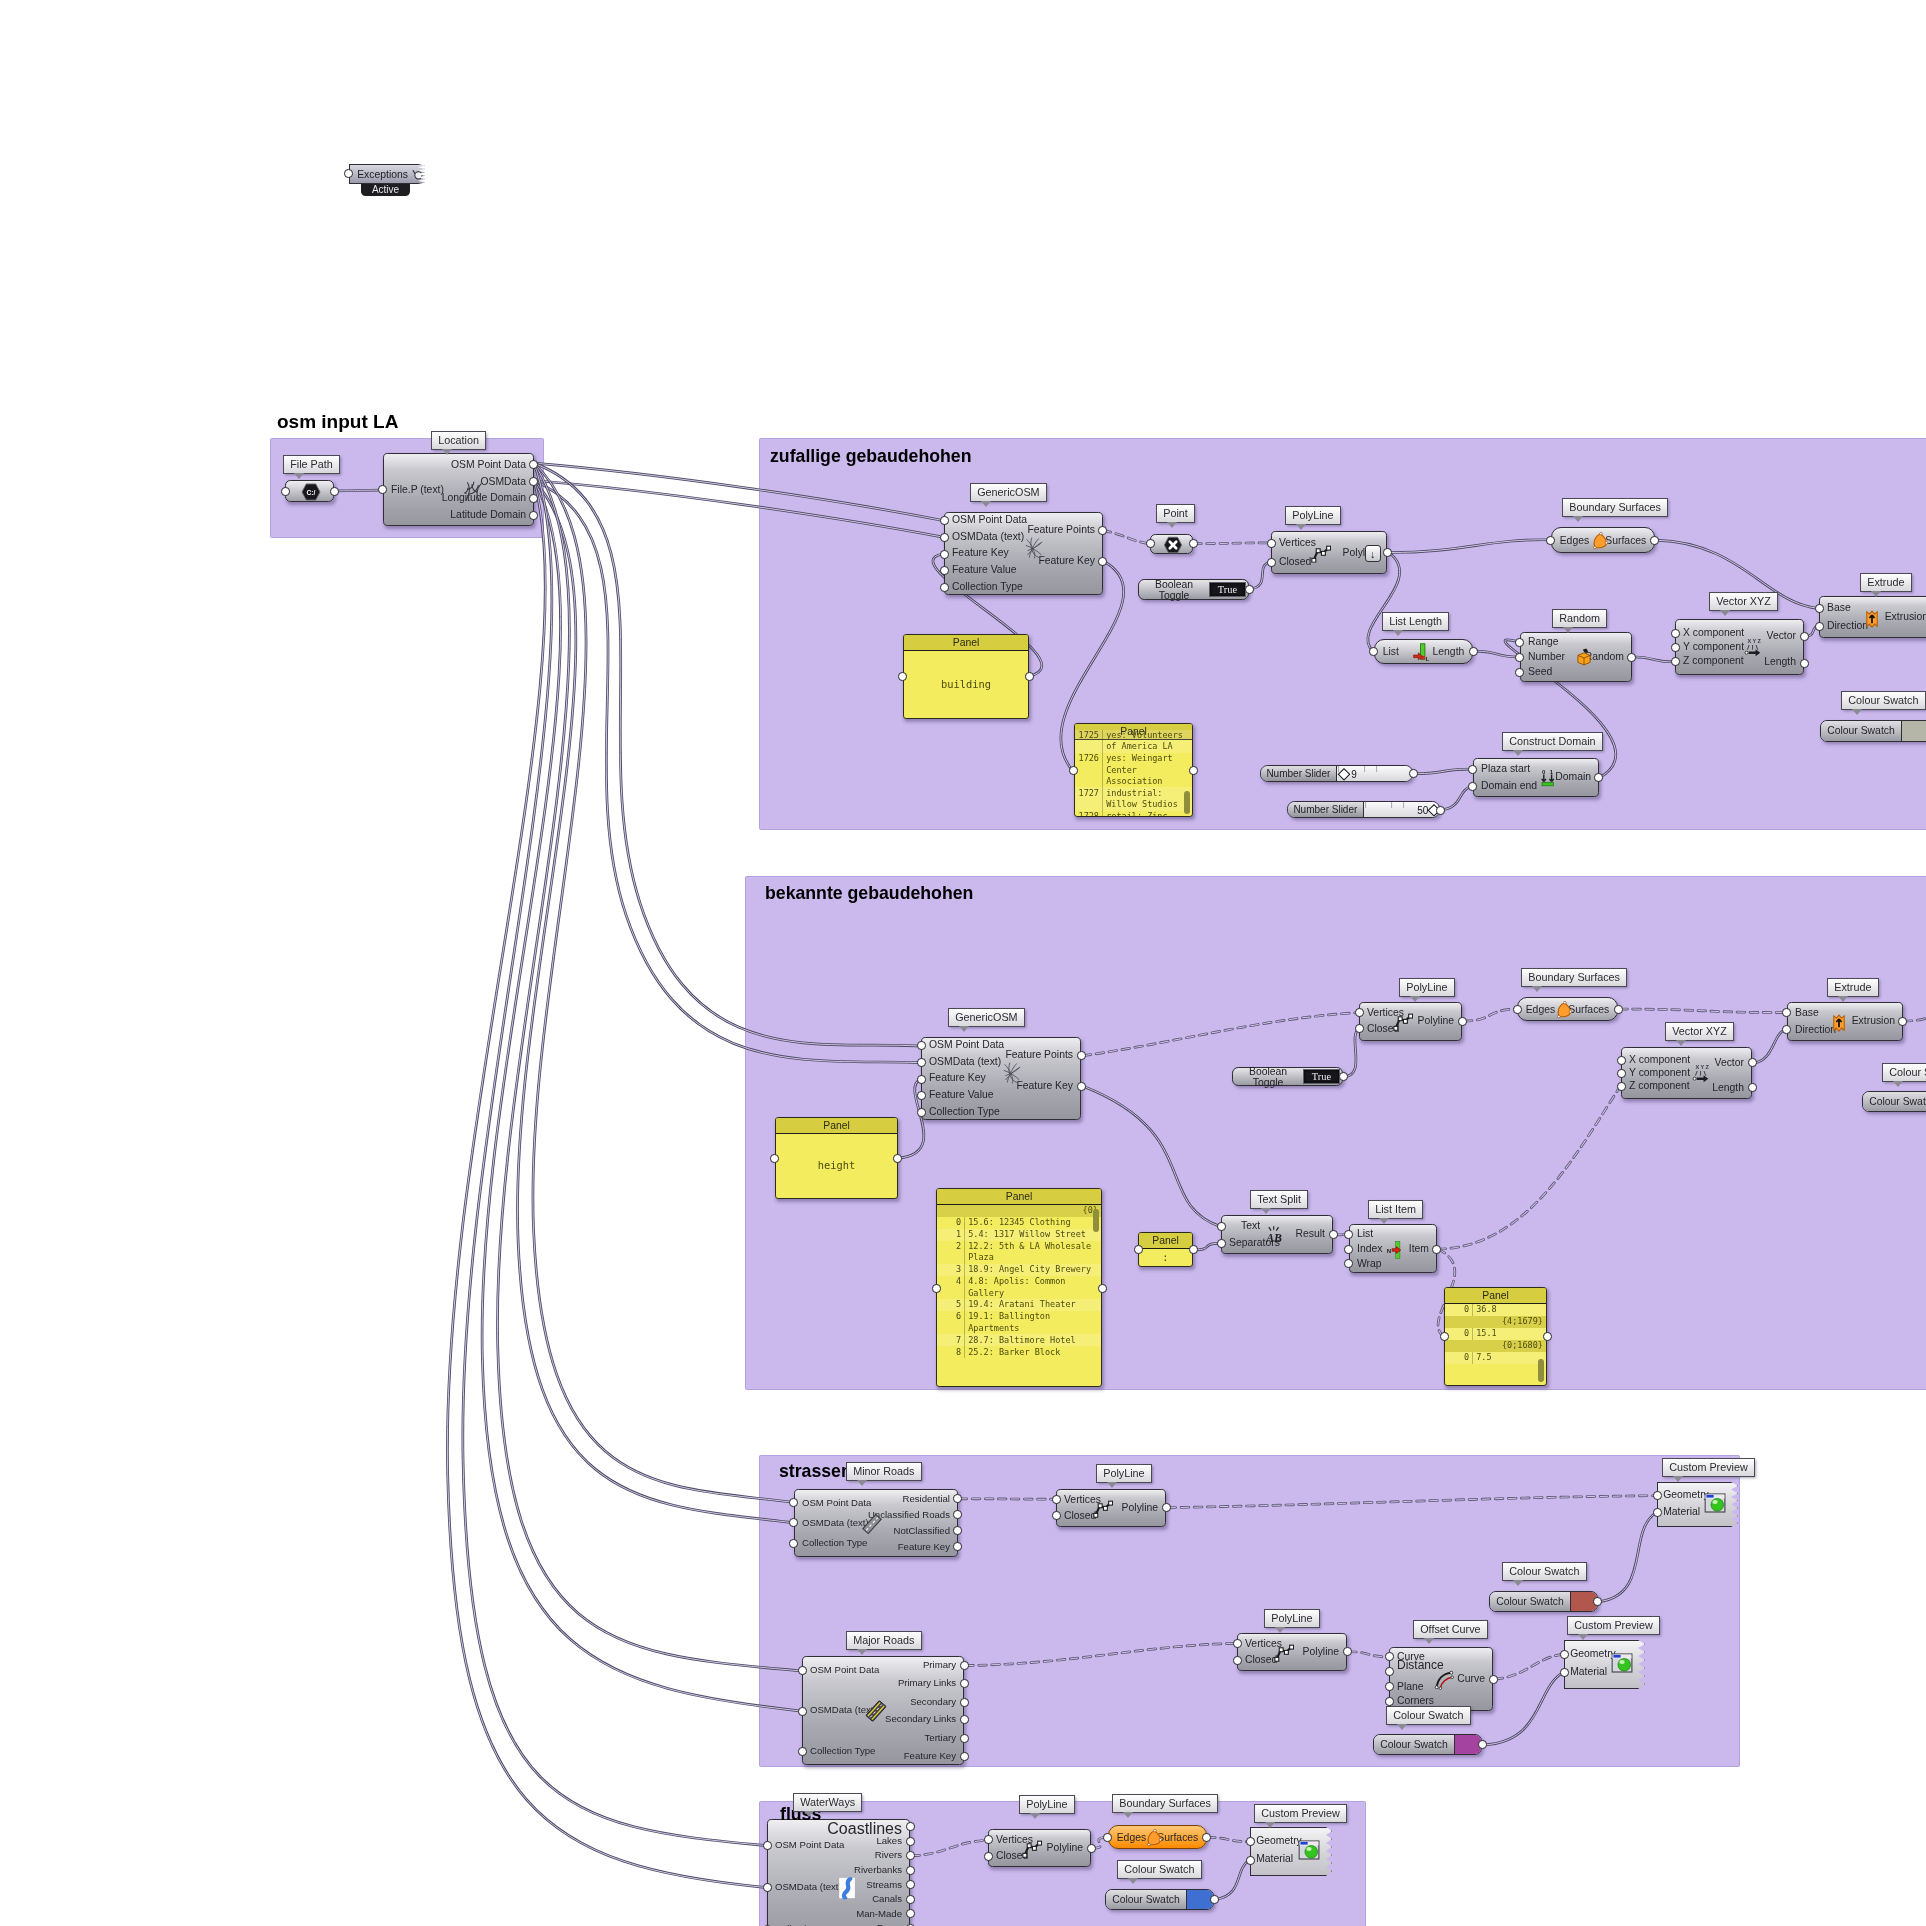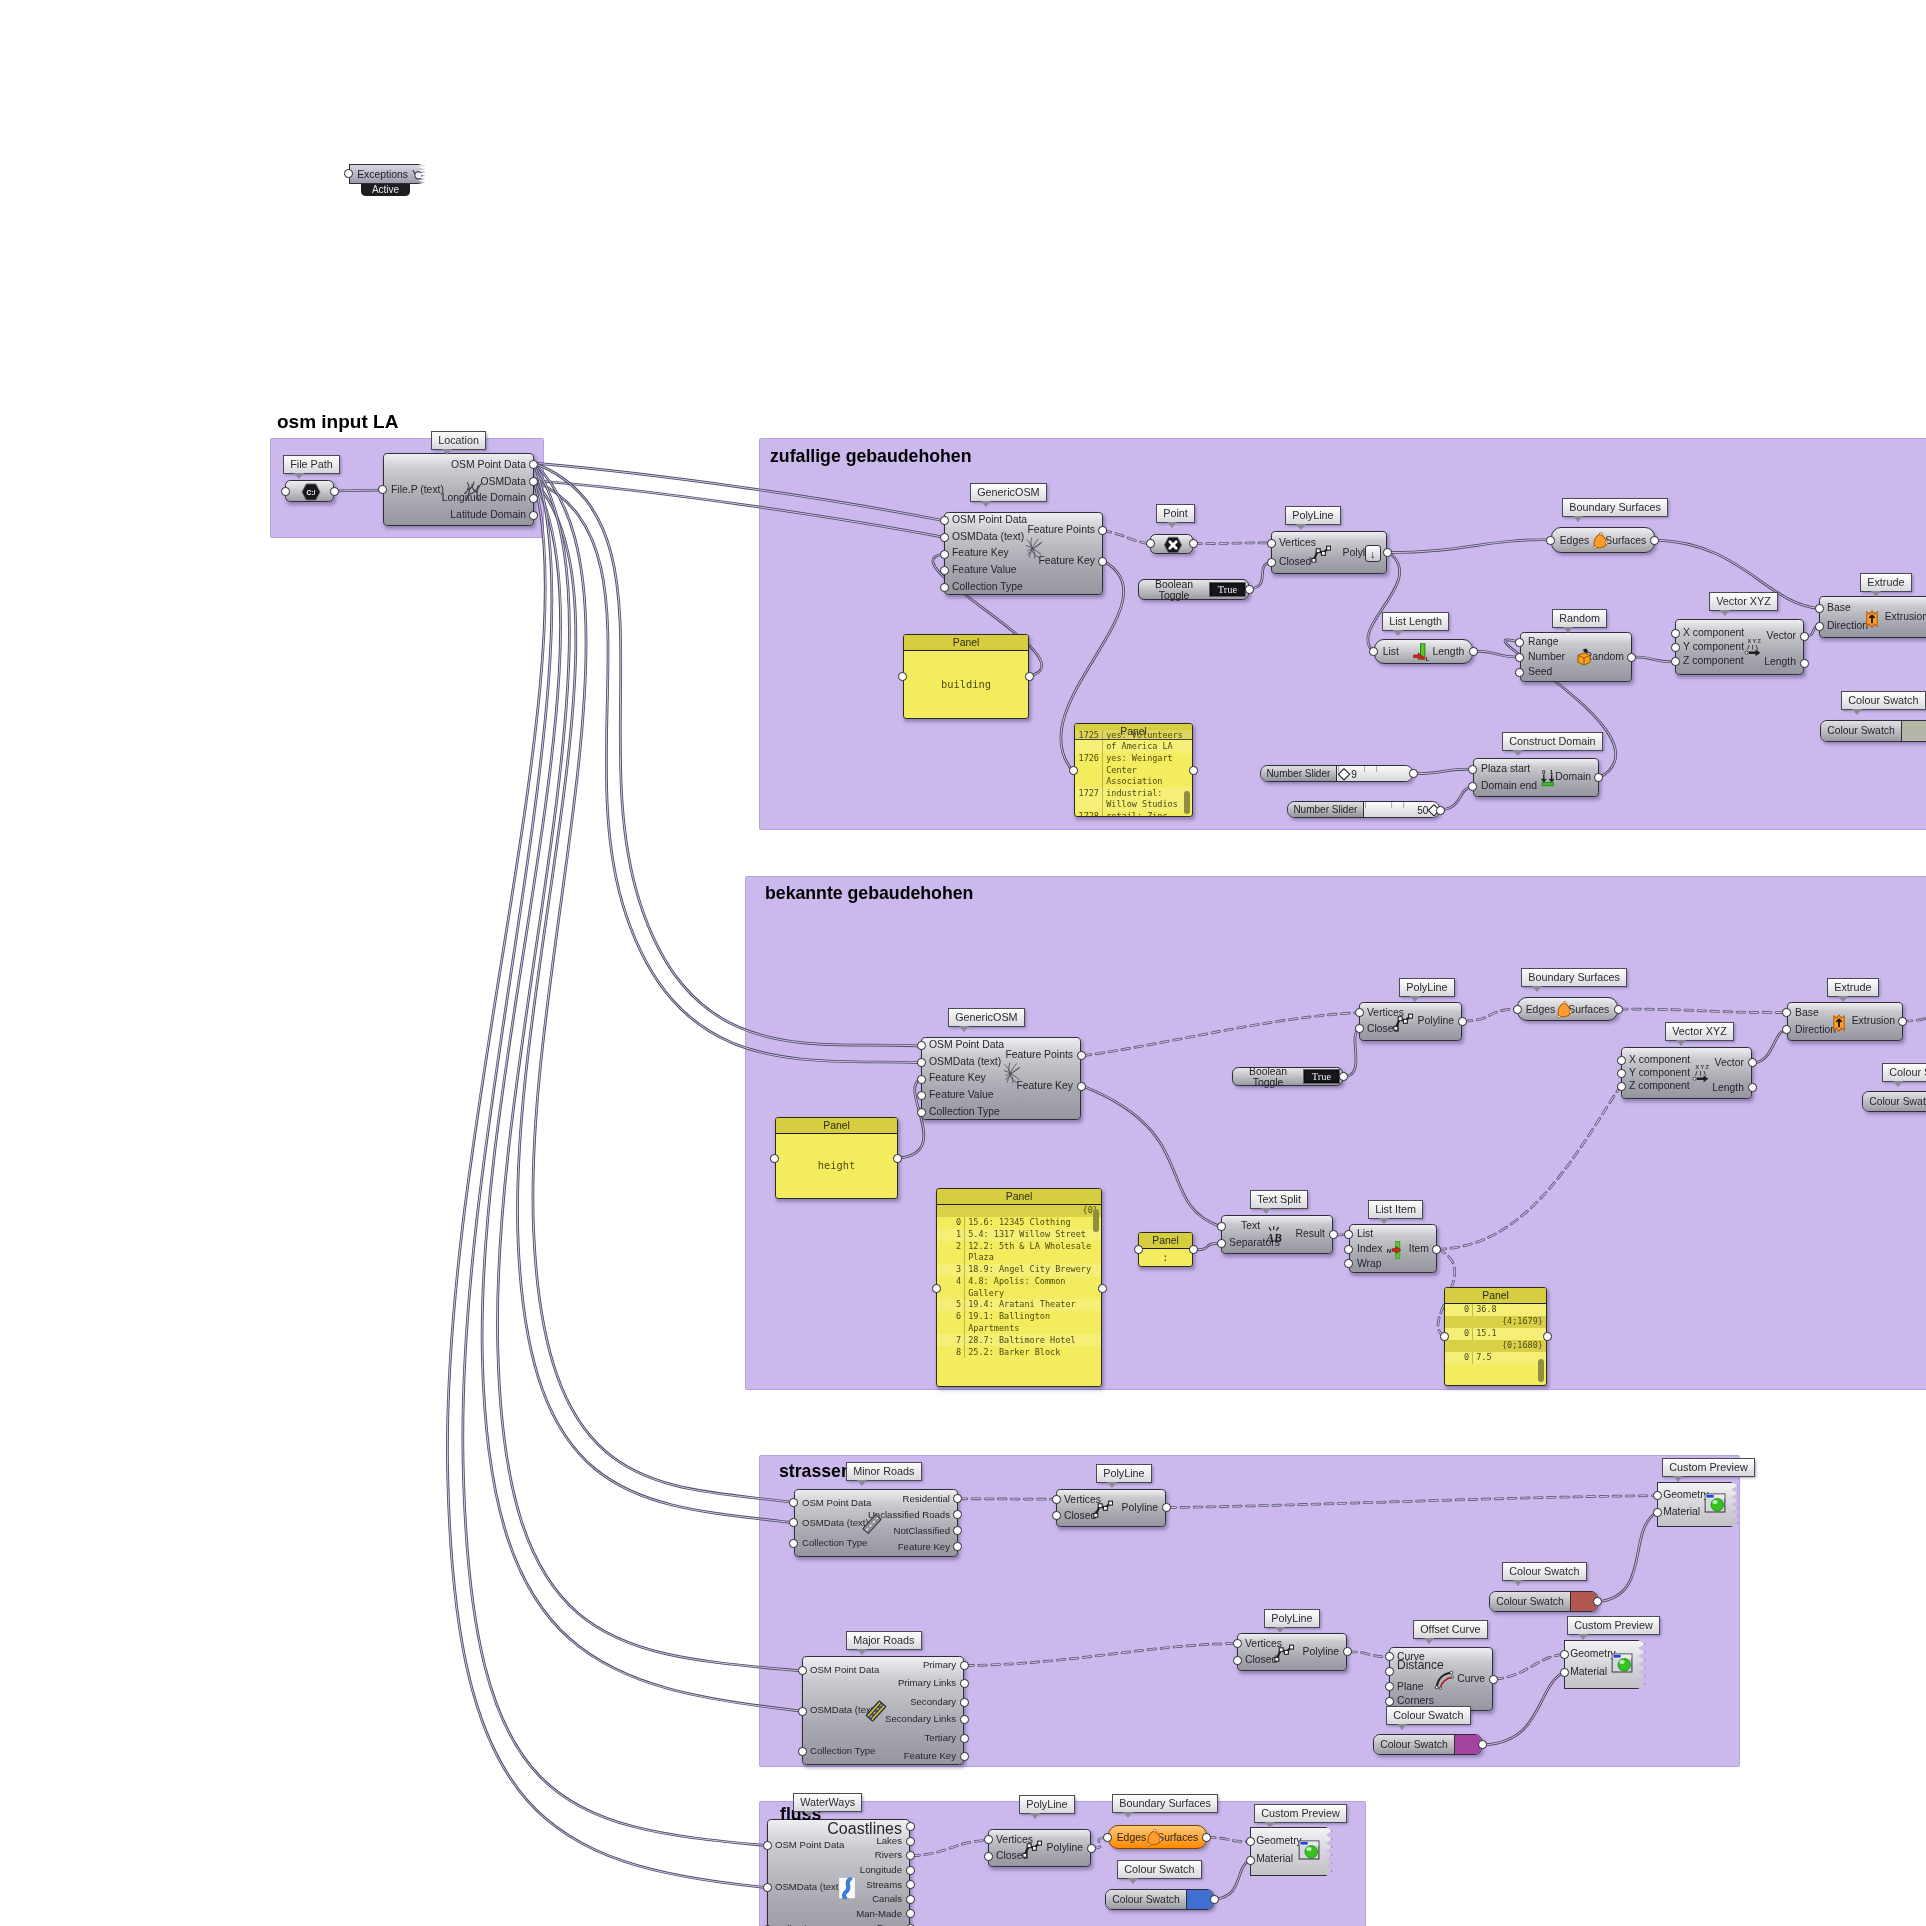--- a/index.html
+++ b/index.html
@@ -807,21 +807,21 @@
     </div>
     <div class="port" style="left: 1478px; top: 1740px;"></div>
     <div class="tag" style="left: 1386px; top: 1706px;">Colour Swatch</div>
     <div class="comp" style="left: 767px; top: 1819px; width: 143px; height: 131px;">
       <div class="lbl" style="left: 7px; top: 19px; font-size: 9.6px;">OSM Point Data</div>
       <div class="lbl" style="left: 7px; top: 61px; font-size: 9.6px;">OSMData (text)</div>
       <div class="lbl" style="left: 7px; top: 103px; font-size: 9.6px;">Collection Type</div>
       <div class="lbl" style="right: 7px; top: 0.3px; font-size: 16px;">Coastlines</div>
       <div class="lbl" style="right: 7px; top: 15px; font-size: 9.6px;">Lakes</div>
       <div class="lbl" style="right: 7px; top: 29px; font-size: 9.6px;">Rivers</div>
-      <div class="lbl" style="right: 7px; top: 44px; font-size: 9.6px;">Longitude</div>
+      <div class="lbl" style="right: 7px; top: 44px; font-size: 9.6px;">Riverbanks</div>
       <div class="lbl" style="right: 7px; top: 59px; font-size: 9.6px;">Streams</div>
       <div class="lbl" style="right: 7px; top: 73px; font-size: 9.6px;">Canals</div>
       <div class="lbl" style="right: 7px; top: 88px; font-size: 9.6px;">Man-Made</div>
       <div class="lbl" style="right: 7px; top: 102px; font-size: 9.6px;">Dams</div>
       <div class="ic" style="left: 79px; top: 68px;"><svg viewBox="0 0 40 46" width="18.5" height="21.6">
           <rect x="3" y="1" width="34" height="44" fill="#fdfdfd"></rect>
           <path d="M27 3 C 13 12 31 22 18 31 C 11 36 13 42 16 45" fill="none" stroke="#3d7de0" stroke-width="9" stroke-linecap="round"></path>
         </svg></div>
     </div>
     <div class="port" style="left: 763px; top: 1841px;"></div>

